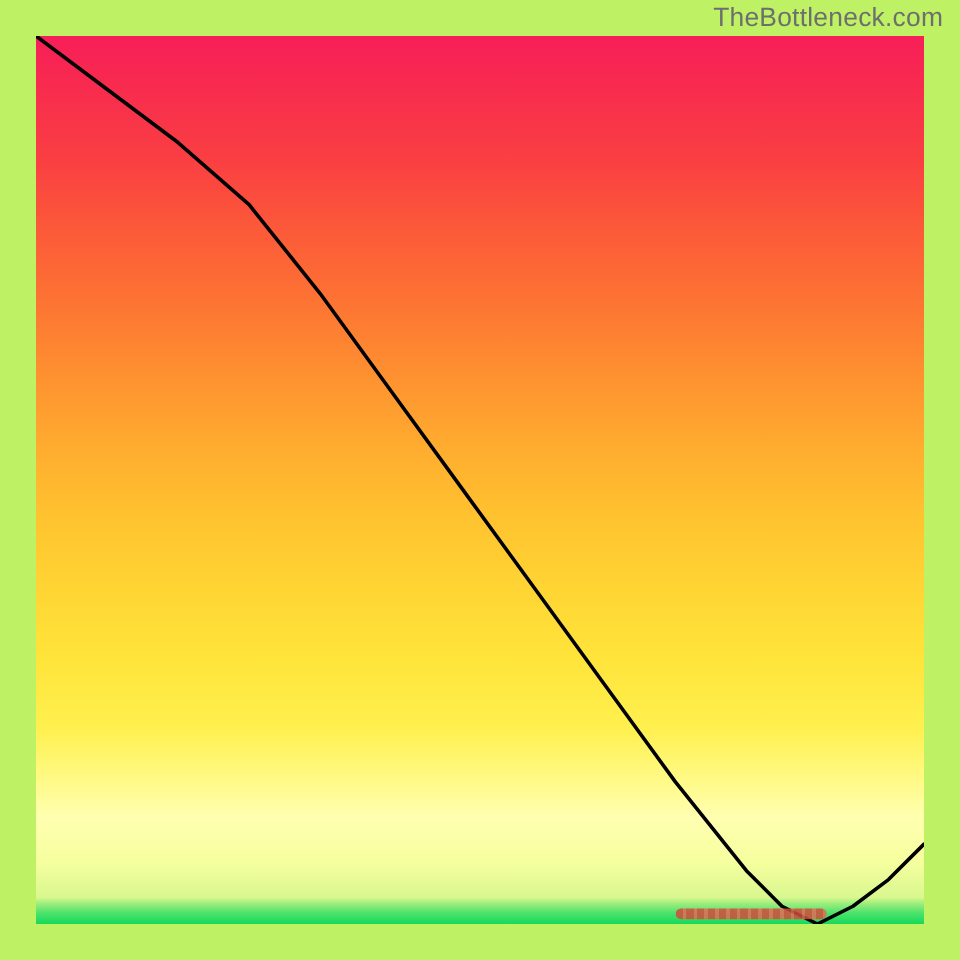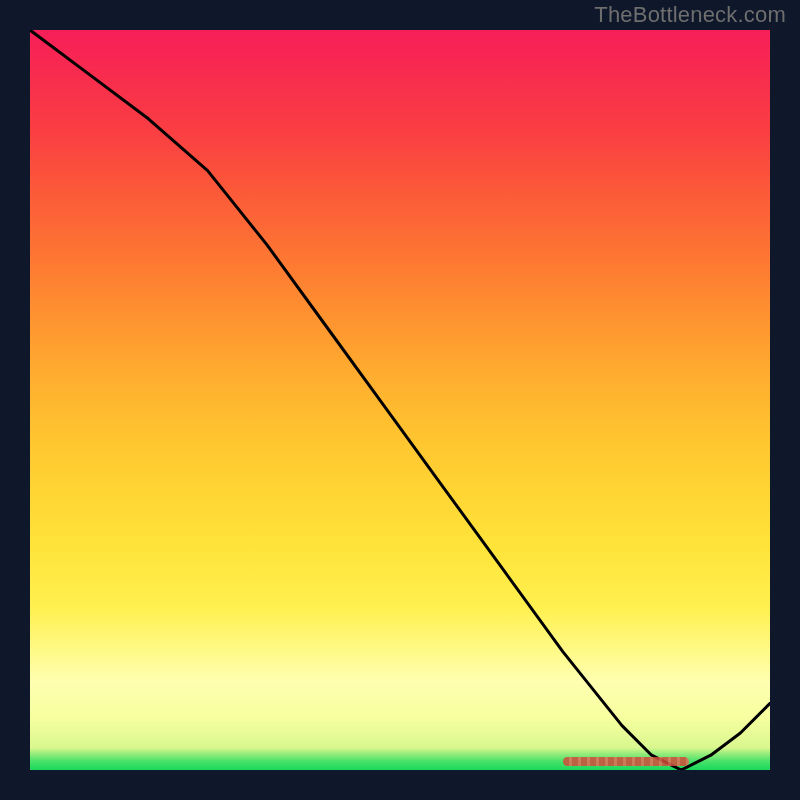--- a/index.html
+++ b/index.html
@@ -8,21 +8,21 @@
     width: 800px;
     height: 800px;
     background: #000;
     overflow: hidden;
     font-family: Arial, Helvetica, sans-serif;
   }
   .frame {
     position: absolute;
     left: 0; top: 0;
     width: 800px; height: 800px;
-    background: #0f172a;
+    background: #bef264;
   }
   .watermark {
     position: absolute;
     top: 2px;
     right: 14px;
     color: #6e6e6e;
     font-size: 22px;
     font-weight: 500;
     letter-spacing: 0.2px;
   }

